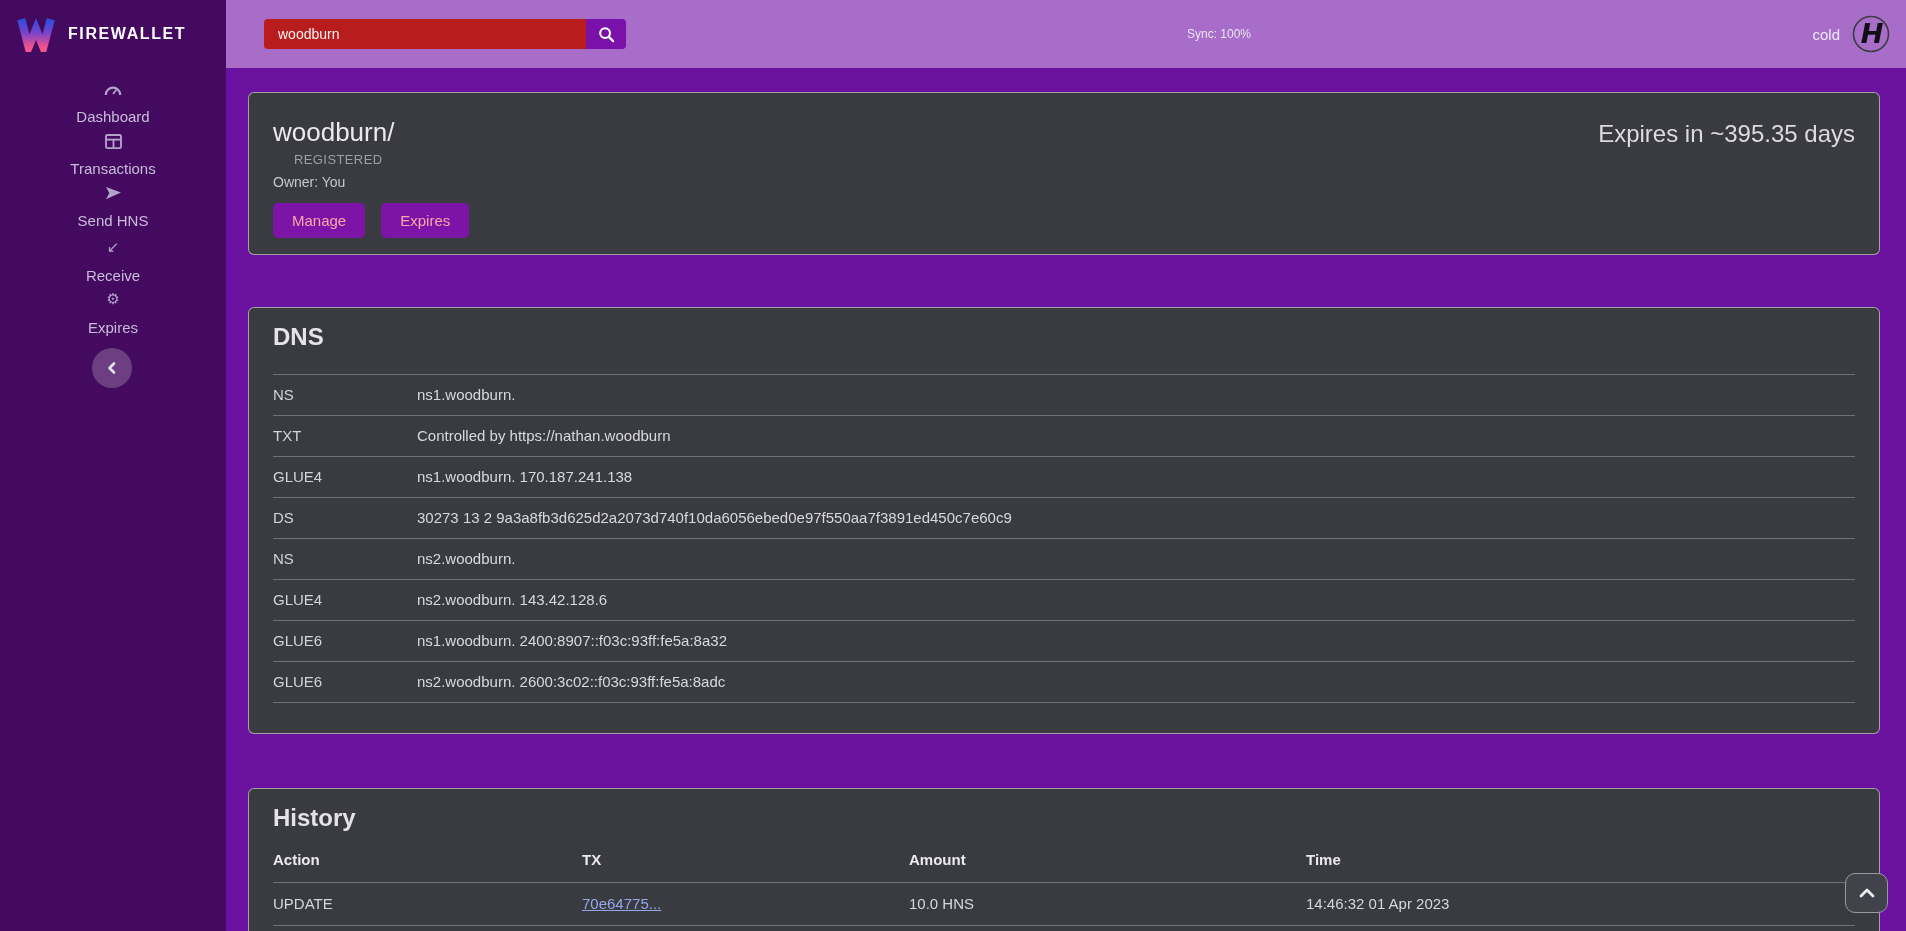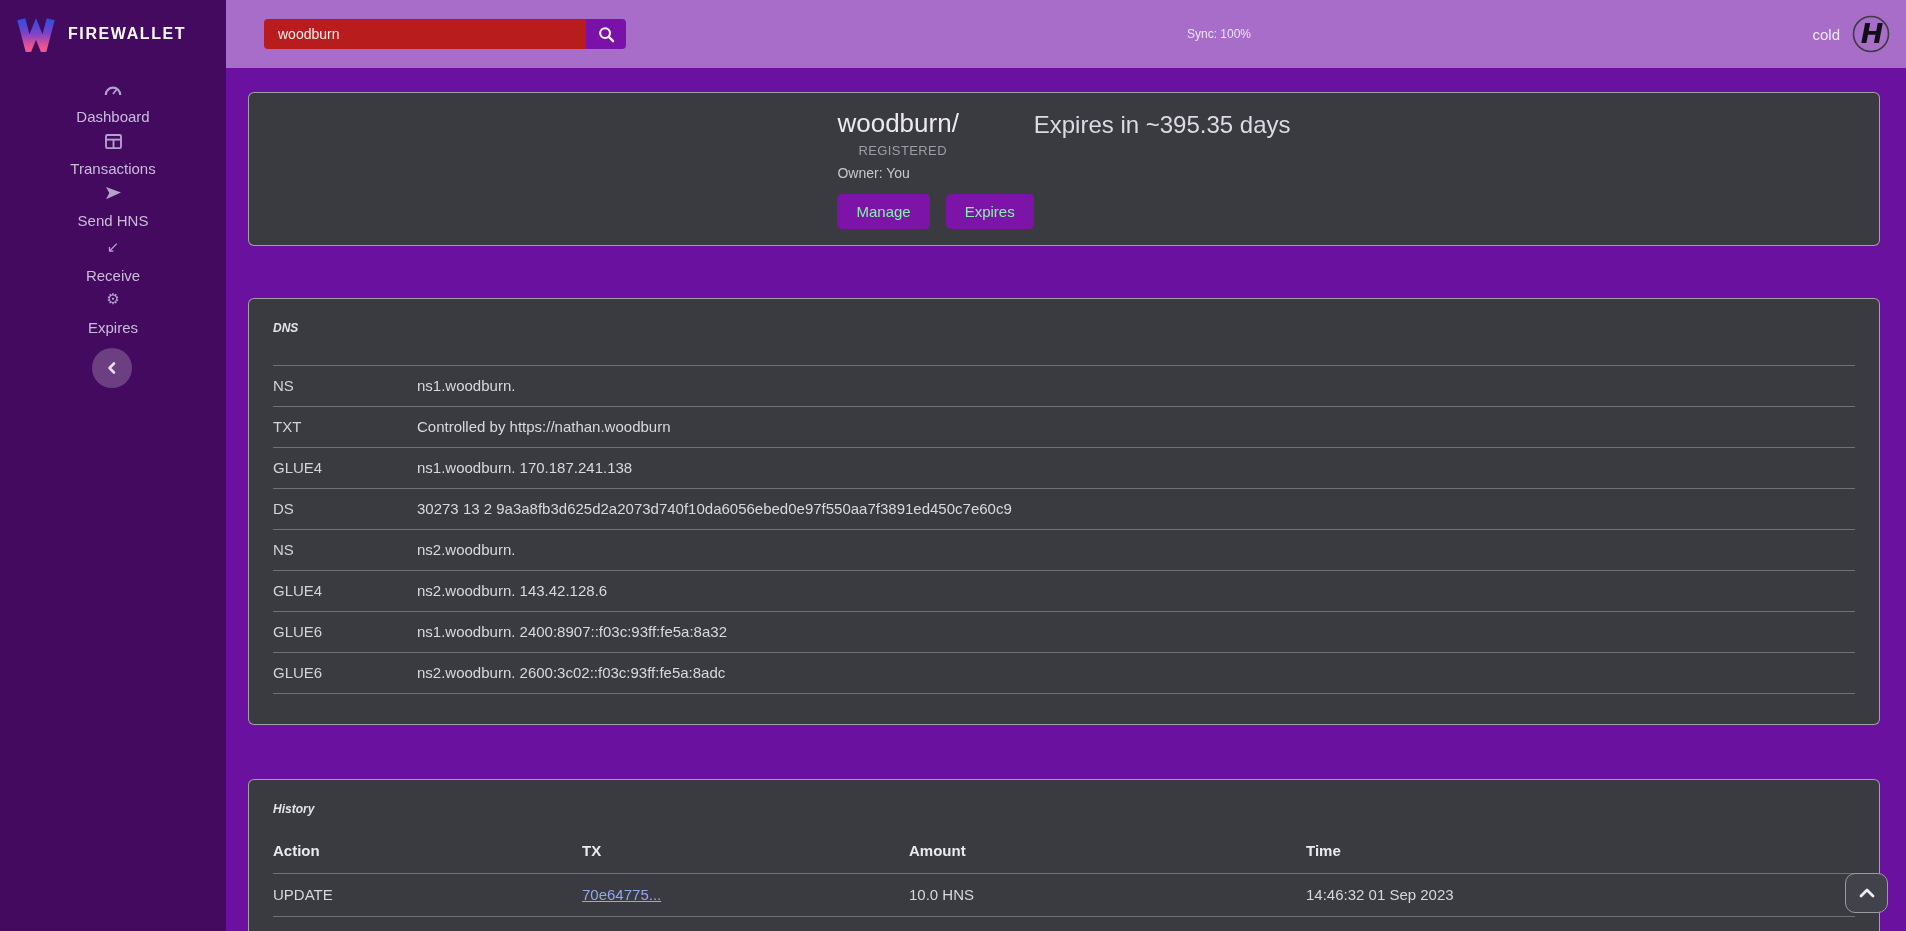--- a/index.html
+++ b/index.html
@@ -50,35 +50,35 @@
   .hns-logo { width: 38px; height: 38px; }
 
   .content { flex: 1; padding: 24px 26px 0 22px; overflow: hidden; }
 
   .card {
     background: #3a3a41; border: 1px solid rgba(244,244,248,0.55);
     border-radius: 6px; color: #d8d9de;
   }
 
   
-  .domain-card { padding: 14px 24px 16px; display: flex; justify-content: center; margin-bottom: 52px; }
+  .domain-card { padding: 23px 24px 16px; display: flex; justify-content: space-between; margin-bottom: 52px; }
   .domain-title { font-size: 26px; font-weight: 400; color: #eceaf0; line-height: 32px; }
   .domain-status { font-size: 13px; color: #9d9ea6; margin-top: 4px; letter-spacing: 0.4px; margin-left: 21px; }
   .domain-owner { font-size: 14px; color: #c7c7cf; margin-top: 7px; }
   .btn-row { margin-top: 13px; display: flex; gap: 16px; }
   .btn {
-    background: #7d14a8; color: #86efac; border: none; border-radius: 5px;
+    background: #7d14a8; color: #fca5a5; border: none; border-radius: 5px;
     padding: 9px 19px; font-size: 15px; cursor: pointer;
     font-family: "Liberation Sans", sans-serif;
   }
   .expires { font-size: 24px; color: #dcdae2; padding-top: 4px; }
 
   
   .dns-card { padding: 14px 24px 30px; margin-bottom: 54px; }
-  .card-title { font-size: 12px; color: #e4e3e9; line-height: 30px; font-style: italic; }
+  .card-title { font-size: 24px; color: #e4e3e9; line-height: 30px; }
   .dns-table { margin-top: 22px; }
   .dns-row {
     display: flex; border-top: 1px solid rgba(255,255,255,0.28);
     padding: 10px 0; font-size: 15px; line-height: 20px;
   }
   .dns-row:last-child { border-bottom: 1px solid rgba(255,255,255,0.28); }
   .dns-type { width: 144px; flex-shrink: 0; color: #d3d4da; }
   .dns-value { color: #d8d9de; }
 
   
@@ -263,21 +263,21 @@
           <span>TX</span>
           <span>Amount</span>
           <span>Time</span>
         </div>
         <div>
 
             <div class="h-grid h-row">
               <span>UPDATE</span>
               <span><a class="tx-link">70e64775...</a></span>
               <span>10.0 HNS</span>
-              <span>14:46:32 01 Sep 2023</span>
+              <span>14:46:32 01 Apr 2023</span>
             </div>
 
             <div class="h-grid h-row">
               <span>RENEW</span>
               <span></span>
               <span>10.0 HNS</span>
               <span>15:47:36 05 Feb 2023</span>
             </div>
           </div>
       </section>

